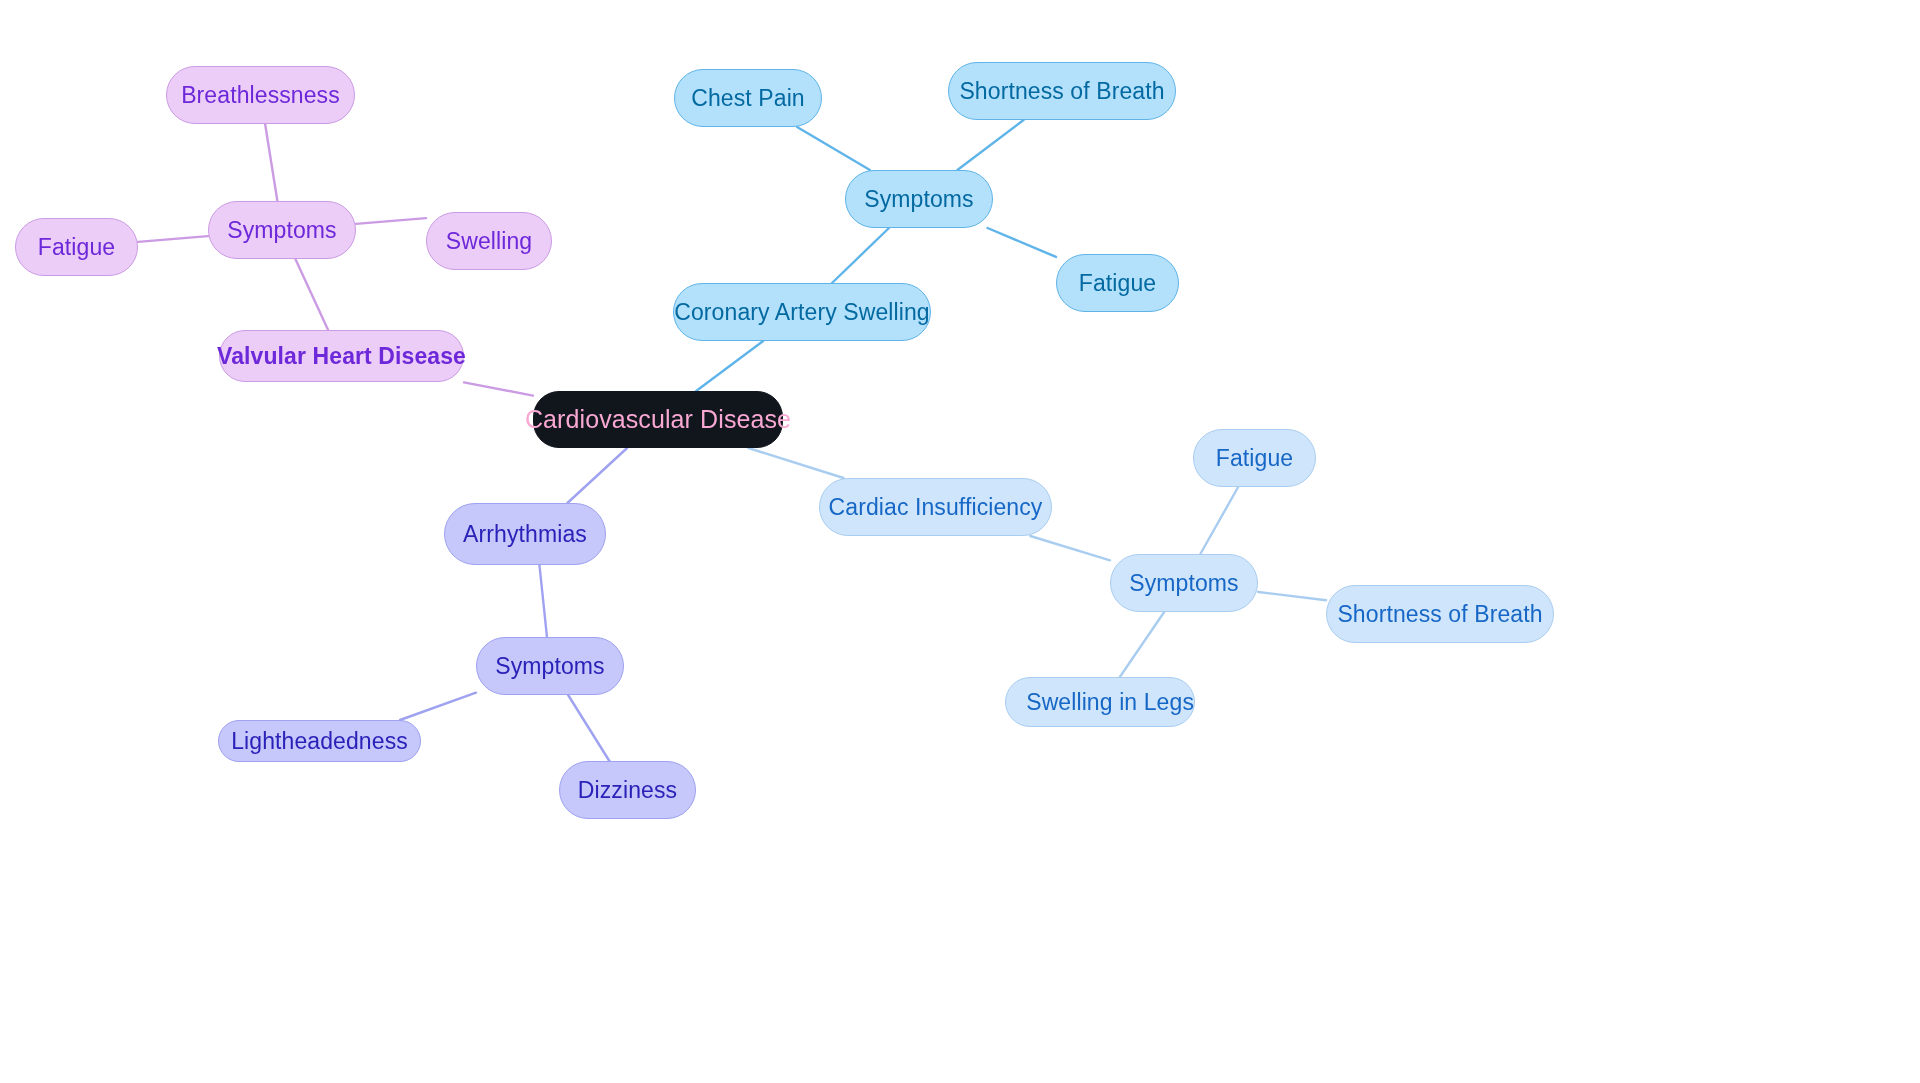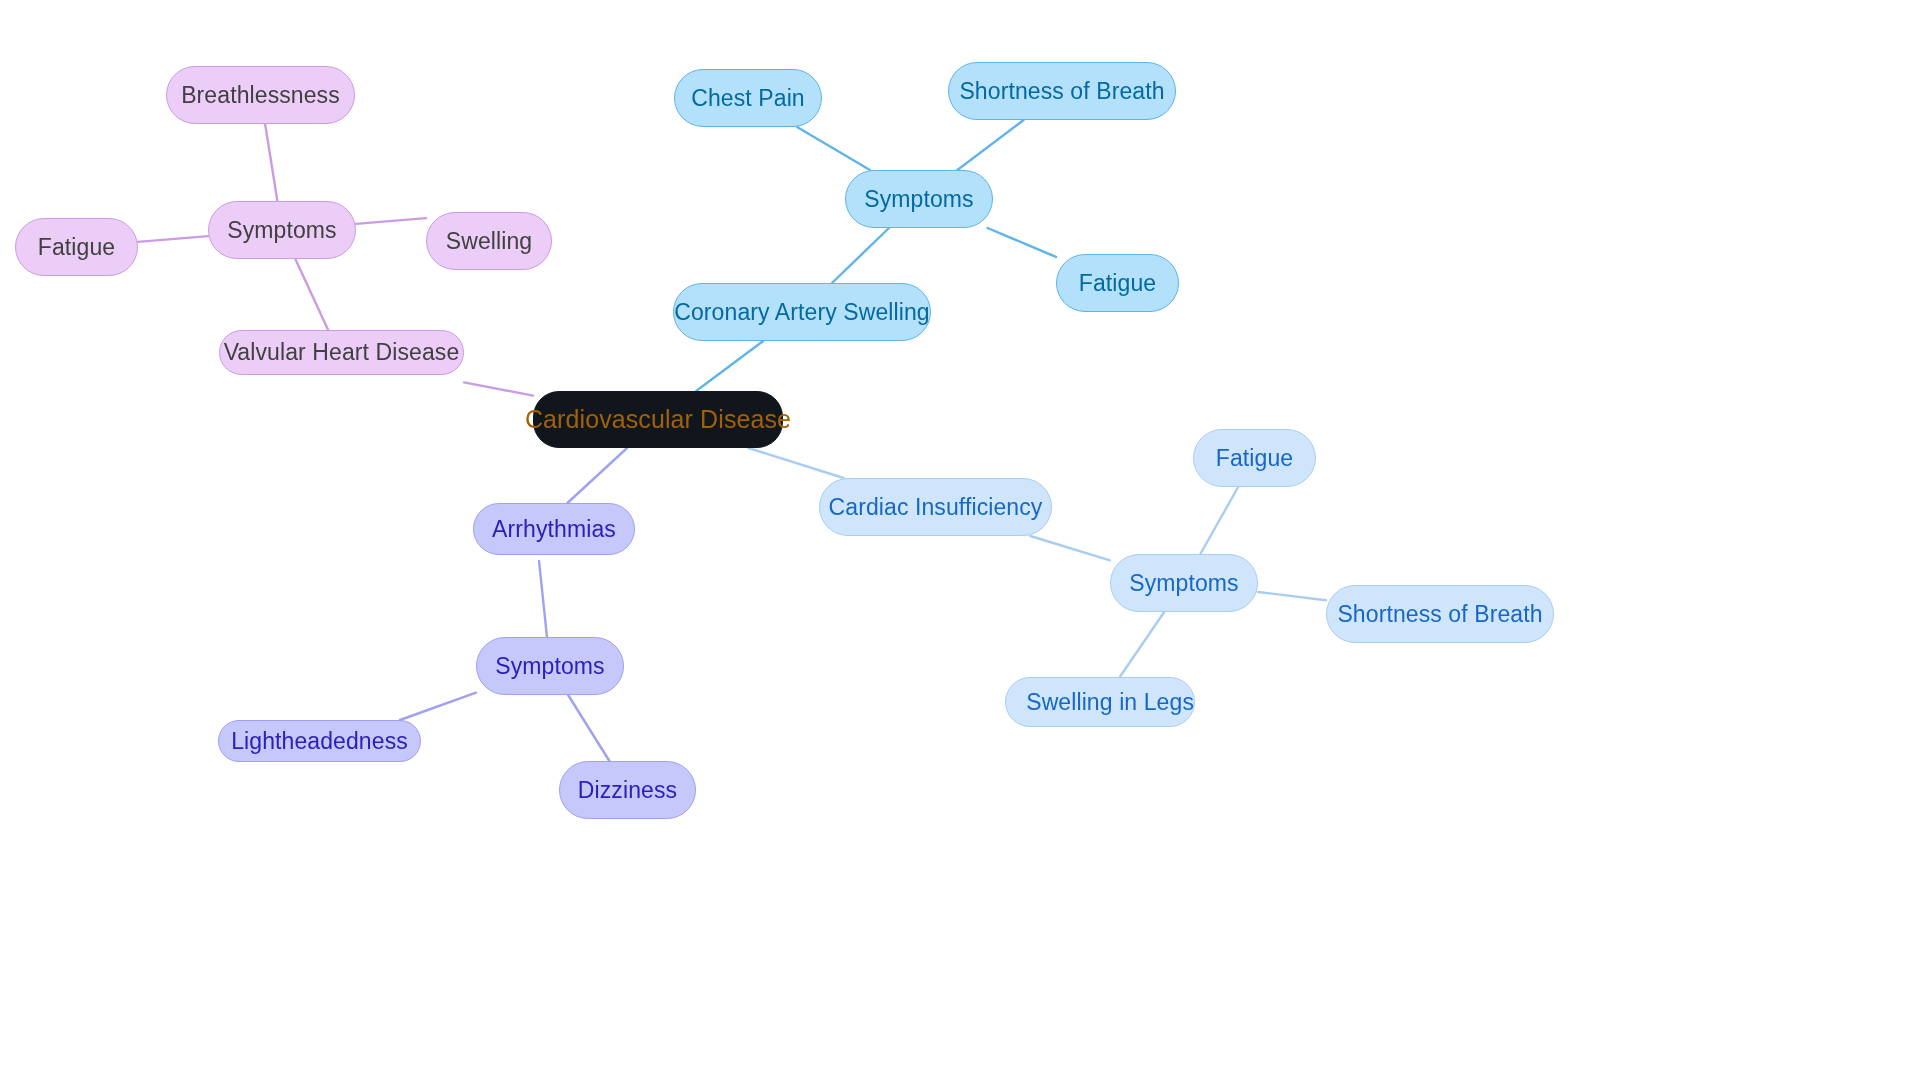--- a/index.html
+++ b/index.html
@@ -38,29 +38,29 @@
     letter-spacing: 0.1px;
   }
   .node-label {
     display: block;
     line-height: 1;
   }
   
   .n-root {
     background: #11151c;
     border-color: #11151c;
-    color: #a16207;
+    color: #f9a8d4;
     font-size: 25px;
     border-radius: 26px;
   }
   
   .n-purple {
     background: #eccdf7;
     border-color: #cb9be4;
-    color: #404040;
+    color: #6d28d9;
     font-size: 23px;
   }
   
   .n-cyan {
     background: #b3e0fa;
     border-color: #5fb4e9;
     color: #0369a1;
     font-size: 23px;
   }
   
@@ -100,21 +100,21 @@
       <line x1="1164.1951219512196" y1="612" x2="1119.8048780487804" y2="677" stroke="#a9cdf0" stroke-width="2.4" stroke-linecap="round"></line>
       <line x1="627.0933333333334" y1="448" x2="567.4488888888889" y2="503" stroke="#9ea2f0" stroke-width="2.4" stroke-linecap="round"></line>
       <line x1="539.0298507462686" y1="561" x2="546.9701492537314" y2="637" stroke="#9ea2f0" stroke-width="2.4" stroke-linecap="round"></line>
       <line x1="476" y1="692.646420824295" x2="400.03614457831327" y2="720" stroke="#9ea2f0" stroke-width="2.4" stroke-linecap="round"></line>
       <line x1="568.125" y1="695" x2="609.375" y2="761" stroke="#9ea2f0" stroke-width="2.4" stroke-linecap="round"></line>
     </svg>
   <div id="node-layer">
       <div class="node n-root" style="left: 533px; top: 391px; width: 250px; height: 57px;">
         <span class="node-label">Cardiovascular Disease</span>
       </div>
-      <div class="node n-purple" style="left: 219px; top: 330px; width: 245px; height: 45px;">
+      <div class="node n-purple" style="left: 219px; top: 330px; width: 245px; height: 52px; font-weight: bold;">
         <span class="node-label">Valvular Heart Disease</span>
       </div>
       <div class="node n-purple" style="left: 208px; top: 201px; width: 148px; height: 58px;">
         <span class="node-label">Symptoms</span>
       </div>
       <div class="node n-purple" style="left: 166px; top: 66px; width: 189px; height: 58px;">
         <span class="node-label">Breathlessness</span>
       </div>
       <div class="node n-purple" style="left: 426px; top: 184px; width: 126px; height: 58px; margin-top: 28px;">
         <span class="node-label">Swelling</span>
@@ -145,21 +145,21 @@
       </div>
       <div class="node n-blue" style="left: 1193px; top: 429px; width: 123px; height: 58px;">
         <span class="node-label">Fatigue</span>
       </div>
       <div class="node n-blue" style="left: 1326px; top: 585px; width: 228px; height: 58px;">
         <span class="node-label">Shortness of Breath</span>
       </div>
       <div class="node n-blue" style="left: 1005px; top: 677px; width: 190px; height: 50px; justify-content: flex-end;">
         <span class="node-label">Swelling in Legs</span>
       </div>
-      <div class="node n-indigo" style="left: 473px; top: 503px; width: 162px; height: 52px;">
+      <div class="node n-indigo" style="left: 444px; top: 503px; width: 162px; height: 62px;">
         <span class="node-label">Arrhythmias</span>
       </div>
       <div class="node n-indigo" style="left: 476px; top: 637px; width: 148px; height: 58px;">
         <span class="node-label">Symptoms</span>
       </div>
       <div class="node n-indigo" style="left: 218px; top: 720px; width: 203px; height: 42px;">
         <span class="node-label">Lightheadedness</span>
       </div>
       <div class="node n-indigo" style="left: 559px; top: 761px; width: 137px; height: 58px;">
         <span class="node-label">Dizziness</span>

